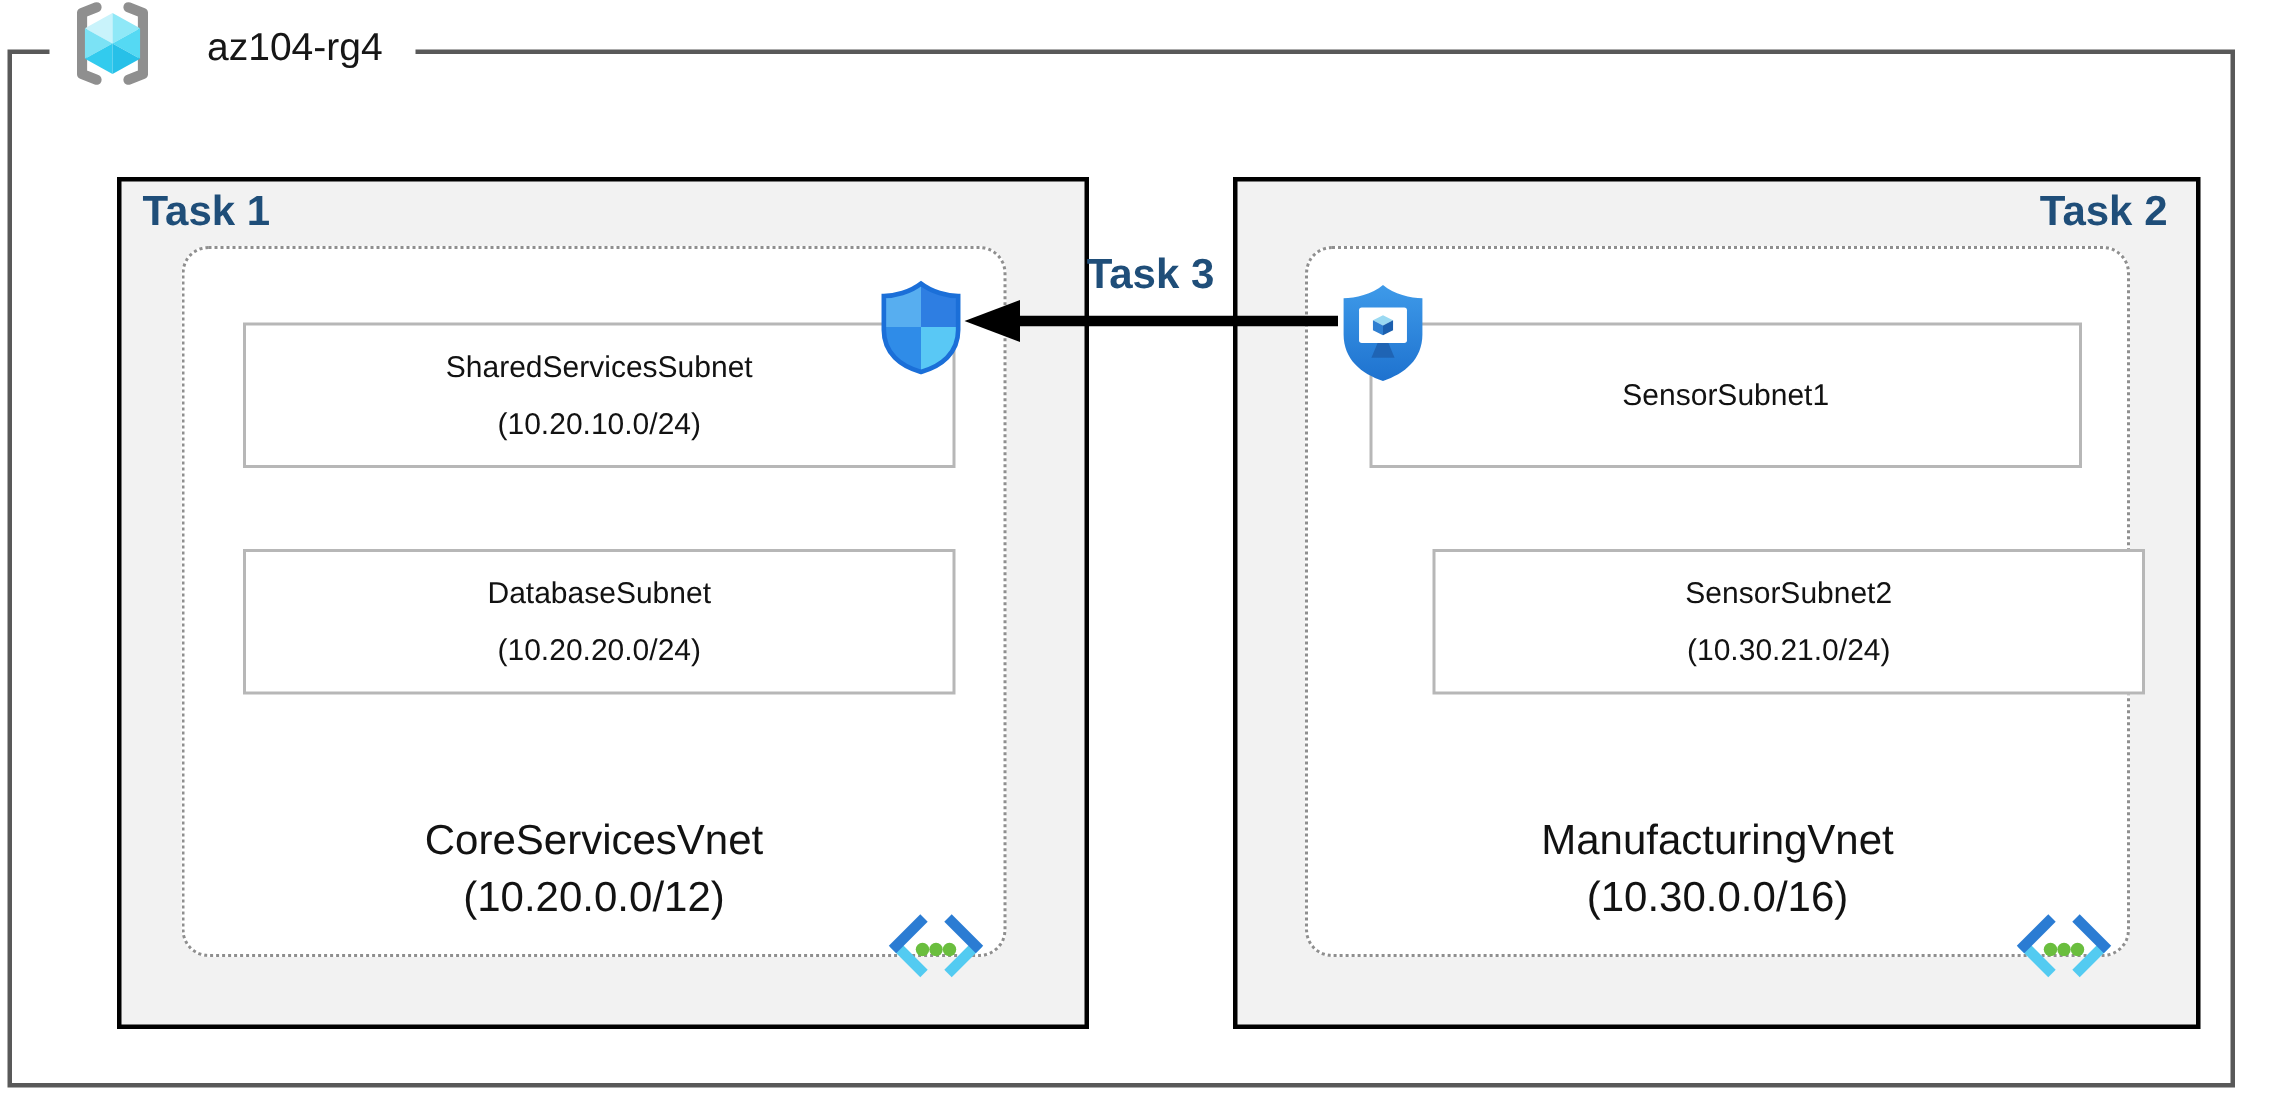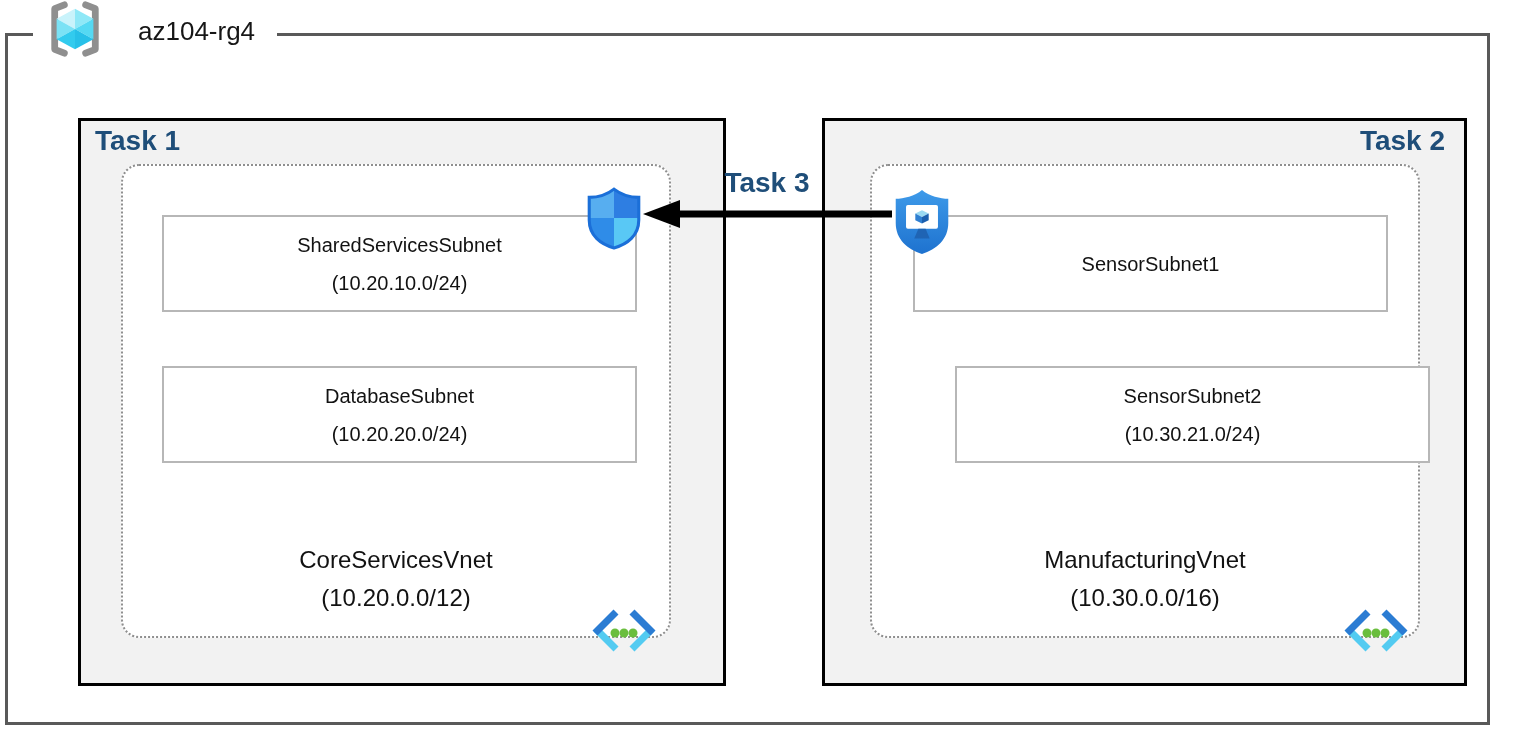--- a/index.html
+++ b/index.html
@@ -89,21 +89,21 @@
   .s1a { left: 162px; top: 215px; }
   .s1b { left: 162px; top: 366px; }
   .s2a { left: 913px; top: 215px; }
   .s2b { left: 955px; top: 366px; }
   
   .vnet-label {
     position: absolute;
     top: 541px;
     width: 550px;
     text-align: center;
-    font-size: 24px;
+    font-size: 28px;
     line-height: 38px;
     color: #121212;
     z-index: 3;
   }
   .vl1 { left: 121px; }
   .vl2 { left: 870px; }
   
   .icon { position: absolute; z-index: 6; }
   .vnet-icon1 { left: 589px;  top: 606px; }
   .vnet-icon2 { left: 1341px; top: 606px; }

